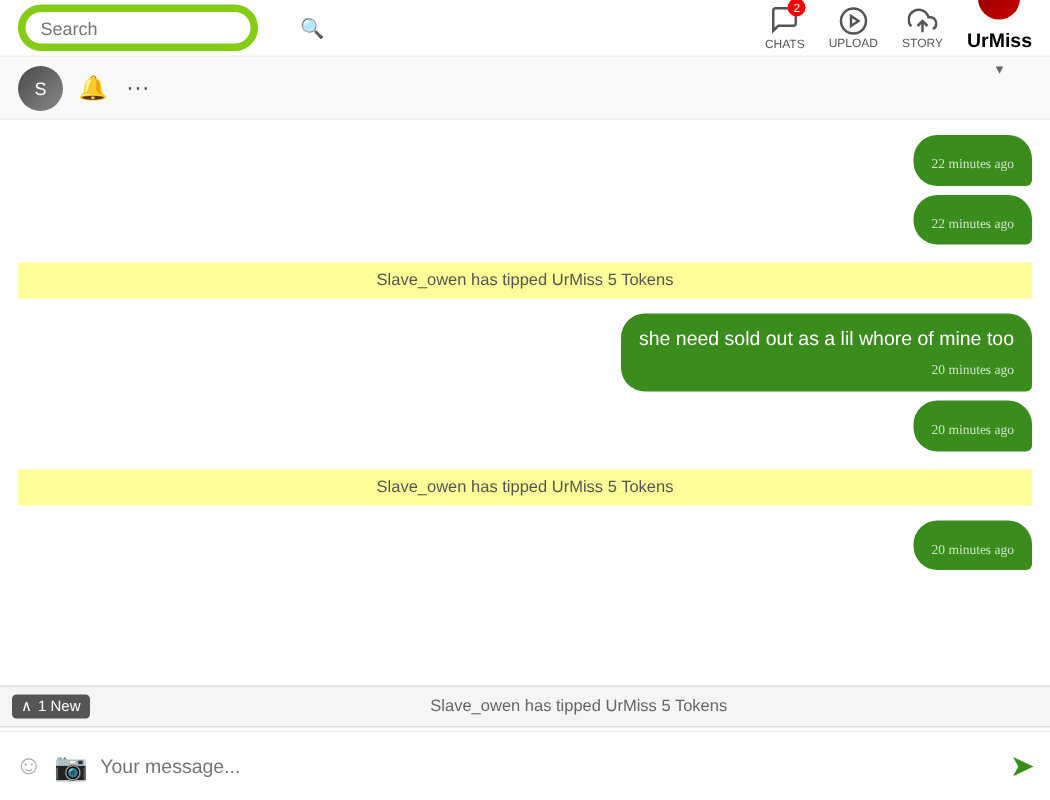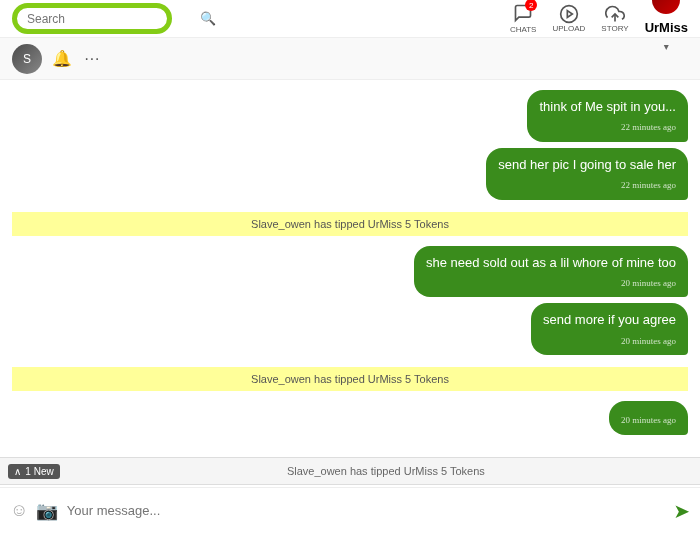--- a/index.html
+++ b/index.html
@@ -260,33 +260,33 @@
 <div id="chat-header">
   <div id="chat-user-avatar">S</div>
   <div id="chat-header-icons">
     <span class="header-icon">🔔</span>
     <span class="header-icon">···</span>
   </div>
 </div>
 
 <div id="messages-area">
 <div class="msg-row sent">
-      <div class="bubble sent"><span>think of Me spit in you...</span><div class="time">22 minutes ago</div></div>
+      <div class="bubble sent"><div class="time">22 minutes ago</div></div>
     </div>
     <div class="msg-row sent">
-      <div class="bubble sent"><span>send her pic I going to sale her</span><div class="time">22 minutes ago</div></div>
+      <div class="bubble sent"><div class="time">22 minutes ago</div></div>
     </div>
     <div class="tip-row">
       <div class="tip-banner">Slave_owen has tipped UrMiss 5 Tokens</div>
     </div>
     <div class="msg-row sent">
       <div class="bubble sent"><span>she need sold out as a lil whore of mine too</span><div class="time">20 minutes ago</div></div>
     </div>
     <div class="msg-row sent">
-      <div class="bubble sent"><span>send more if you agree</span><div class="time">20 minutes ago</div></div>
+      <div class="bubble sent"><div class="time">20 minutes ago</div></div>
     </div>
     <div class="tip-row">
       <div class="tip-banner">Slave_owen has tipped UrMiss 5 Tokens</div>
     </div>
     <div class="msg-row sent">
       <div class="bubble sent"><div class="time">20 minutes ago</div></div>
     </div>
   </div>
 
 <div id="new-message-bar">

